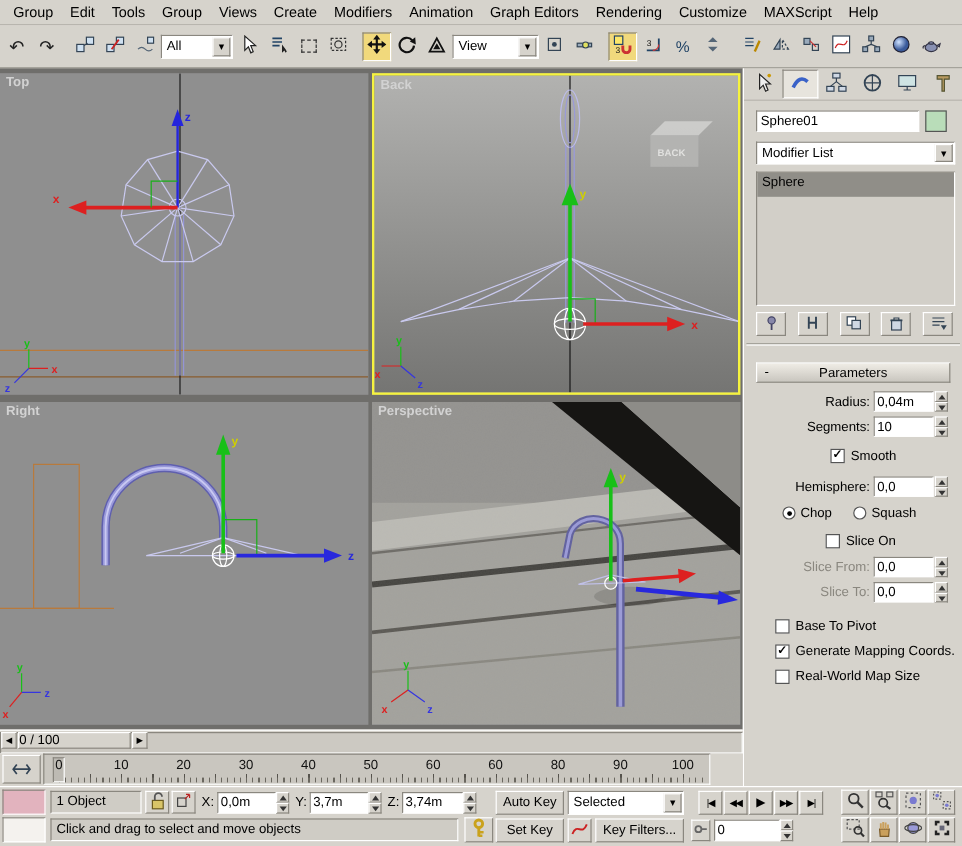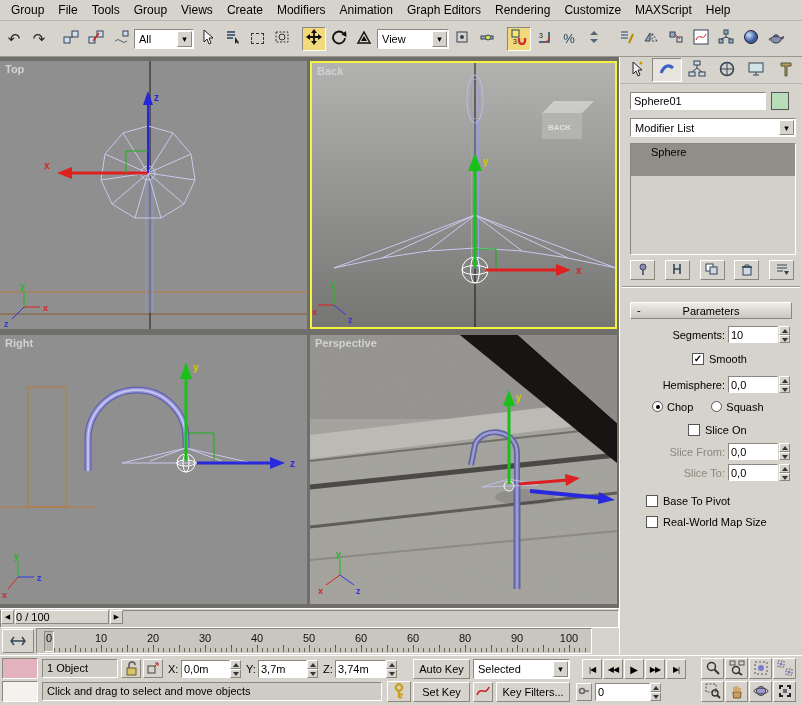--- a/index.html
+++ b/index.html
@@ -27,21 +27,21 @@
 
 .cpanel{position:absolute;left:619px;top:57px;width:183px;height:598px;background:#d6d3cc;border-left:1px solid #fff;}
 .cp-tabs{display:flex;height:27px;align-items:center;padding:1px 2px;gap:1px;border-bottom:1px solid #b8b5ae;}
 .cp-tab{flex:1;height:24px;display:flex;align-items:center;justify-content:center;}
 .cp-tab.active{background:#e7e4dd;border:1px solid;border-color:#8a877f #fff #fff #8a877f;}
 .cp-namerow{display:flex;align-items:center;margin:8px 6px 0 10px;gap:5px;}
 .cp-name{width:136px;height:18px;background:#fff;border:1px solid;border-color:#8a877f #fff #fff #8a877f;font-size:11px;padding:0 3px;font-family:"Liberation Sans",sans-serif;}
 .swatch{width:18px;height:18px;background:#b9ddb9;border:1px solid #555;}
 .cp-modlist{margin:8px 6px 0 10px;height:19px;}
 .stack{margin:6px 6px 0 10px;height:112px;background:#d2cfc8;border:1px solid;border-color:#8a877f #fff #fff #8a877f;overflow:hidden;}
-.stack-row{height:32px;background:#908e88;color:#000;padding-left:20px;line-height:16px;font-size:11px;}
+.stack-row{height:20px;background:#908e88;color:#000;padding-left:4px;line-height:16px;font-size:11px;}
 .stack-btns{display:flex;justify-content:space-between;margin:5px 8px 0 10px;}
 .sqbtn{width:25px;height:20px;background:#d6d3cc;border:1px solid;border-color:#fff #8a877f #8a877f #fff;display:flex;align-items:center;justify-content:center;}
 .cp-div{margin:6px 2px 0;border-top:1px solid #9a978f;border-bottom:1px solid #fff;}
 .rollout{margin:14px 10px 6px;height:17px;background:linear-gradient(#efece5,#c9c6bf);border:1px solid;border-color:#fff #8a877f #8a877f #fff;display:flex;align-items:center;justify-content:center;position:relative;font-size:11px;}
 .rollout .collapse{position:absolute;left:6px;top:1px;}
 .prow{display:flex;justify-content:flex-end;align-items:center;height:19px;margin:2px 12px 2px 0;}
 .plabel{margin-right:3px;}
 .pfield{width:50px;height:17px;background:#fff;border:1px solid;border-color:#8a877f #fff #fff #8a877f;font-size:11px;padding:0 2px;font-family:"Liberation Sans",sans-serif;}
 .spin{width:11px;height:17px;display:flex;flex-direction:column;margin-left:1px;}
 .su,.sd{flex:1;background:#d6d3cc;border:1px solid;border-color:#fff #8a877f #8a877f #fff;position:relative;}
@@ -76,21 +76,21 @@
 .spin-abs{position:absolute;width:11px;height:18px;display:flex;flex-direction:column;}
 .transport{font-size:8px;letter-spacing:-1px;}
 </style>
 </head>
 <body>
 
 <div class="root">
 
   <div class="menubar">
     <span class="menu-item">Group</span>
-    <span class="menu-item">File</span>
+    <span class="menu-item">Edit</span>
     <span class="menu-item">Tools</span>
     <span class="menu-item">Group</span>
     <span class="menu-item">Views</span>
     <span class="menu-item">Create</span>
     <span class="menu-item">Modifiers</span>
     <span class="menu-item">Animation</span>
     <span class="menu-item">Graph Editors</span>
     <span class="menu-item">Rendering</span>
     <span class="menu-item">Customize</span>
     <span class="menu-item">MAXScript</span>
@@ -554,20 +554,28 @@
 
     <div class="cp-div"></div>
 
     <div class="rollout">
       <span class="collapse">-</span>
       <span>Parameters</span>
     </div>
 
     <div>
       <div class="prow">
+        <span class="plabel">Radius:</span>
+        <input class="pfield" value="0,04m" style="">
+        <div class="spin">
+            <div class="su"></div>
+            <div class="sd"></div>
+          </div>
+      </div>
+      <div class="prow">
         <span class="plabel">Segments:</span>
         <input class="pfield" value="10" style="">
         <div class="spin">
             <div class="su"></div>
             <div class="sd"></div>
           </div>
       </div>
       <div class="crow" style="margin-left:72px;margin-top:6px;">
         <span class="cb checked"></span>
         <span>Smooth</span>
@@ -602,20 +610,24 @@
         <span class="plabel dis">Slice To:</span>
         <input class="pfield" value="0,0" style="">
         <div class="spin">
             <div class="su"></div>
             <div class="sd"></div>
           </div>
       </div>
       <div class="crow" style="margin-top:10px;">
         <span class="cb"></span>
         <span>Base To Pivot</span>
+      </div>
+      <div class="crow">
+        <span class="cb checked"></span>
+        <span>Generate Mapping Coords.</span>
       </div>
       <div class="crow">
         <span class="cb"></span>
         <span>Real-World Map Size</span>
       </div>
     </div>
   </div>
 
   <div class="timeslider">
     <div class="ts-track"></div>

